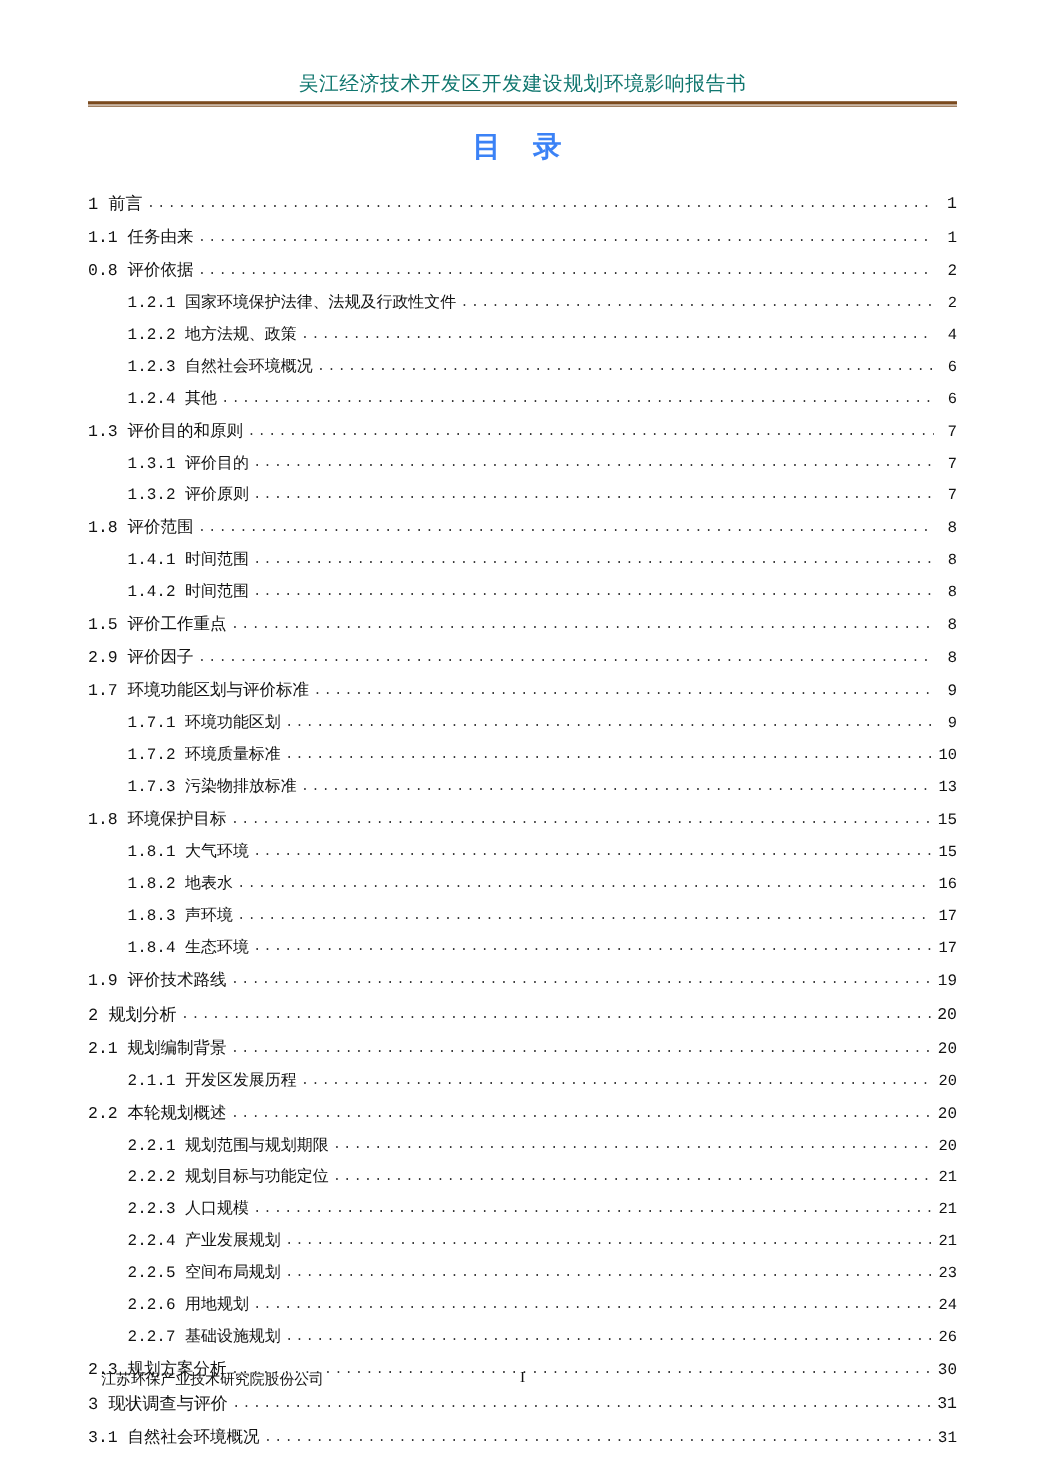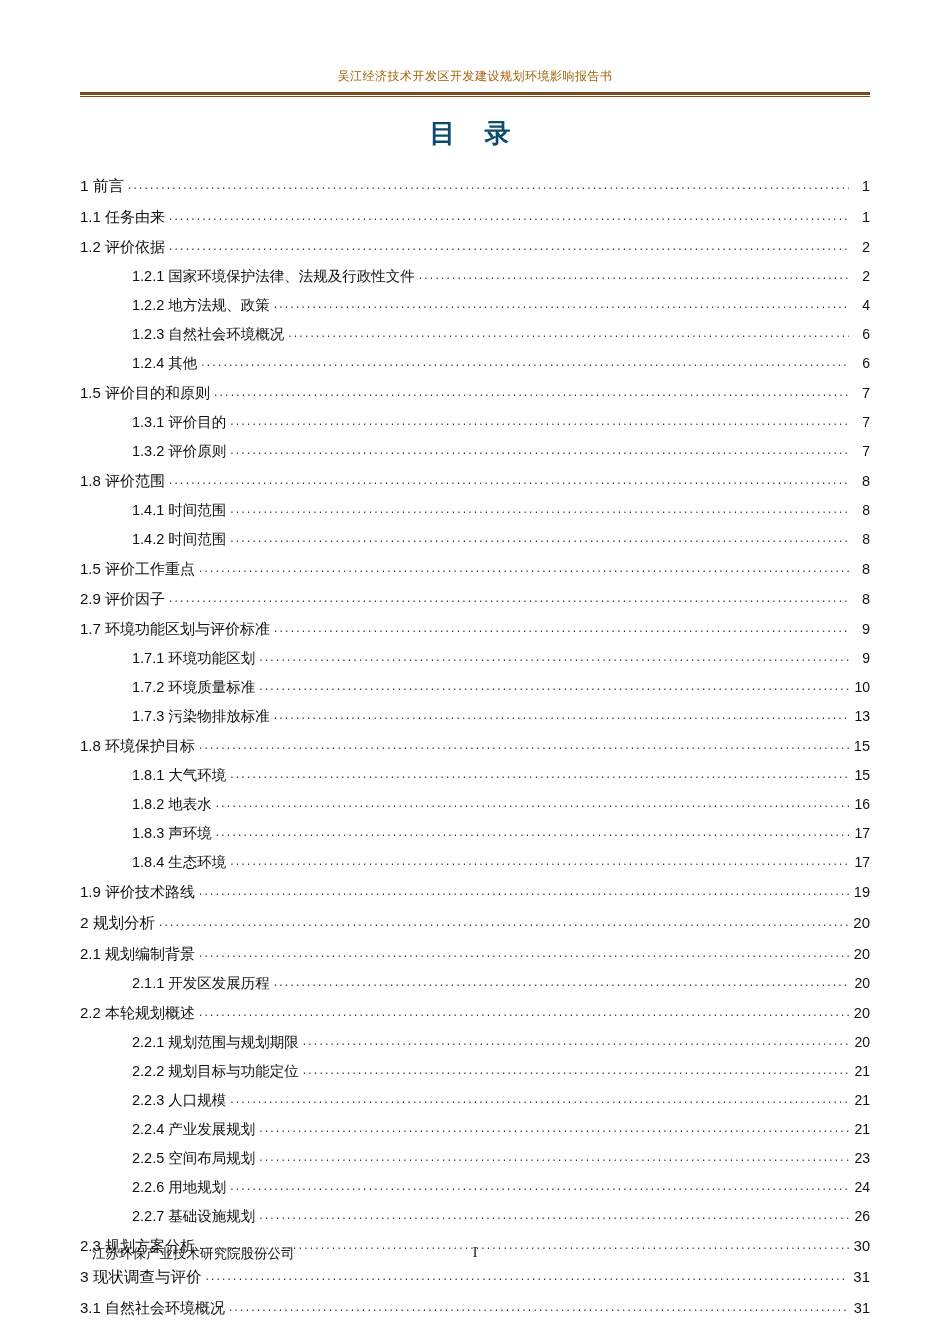--- a/index.html
+++ b/index.html
@@ -25,23 +25,23 @@
   
   .header {
     position: absolute;
     left: 80px;
     top: 66px;
     width: 790px;
     text-align: center;
   }
   .header-title {
     font-family: Liberation Serif, serif;
-    font-size: 12px;
+    font-size: 18px;
     letter-spacing: 0.5px;
-    color: #a16207;
+    color: #0f766e;
     line-height: 20px;
   }
   .header-rule {
     position: absolute;
     left: 80px;
     top: 92px;
     width: 790px;
     height: 3px;
     background: #7a4a1e;
   }
@@ -57,33 +57,33 @@
   .doc-title {
     position: absolute;
     left: 0;
     top: 116px;
     width: 950px;
     text-align: center;
     font-family: "DejaVu Sans", "Liberation Sans", sans-serif;
     font-weight: bold;
     font-size: 26px;
     letter-spacing: 10px;
-    color: #0c4a6e;
+    color: #3b82f6;
   }
   
   .toc {
     position: absolute;
     left: 80px;
     top: 170px;
     width: 790px;
   }
   .toc-entry {
     display: flex;
     align-items: flex-start;
-    font-family: Liberation Sans, sans-serif;
+    font-family: Liberation Mono, monospace;
     color: #111;
     white-space: nowrap;
   }
   .toc-entry .lbl {
     flex: 0 0 auto;
     padding-right: 4px;
   }
   .toc-entry .dots {
     flex: 1 1 auto;
     overflow: hidden;
@@ -96,21 +96,21 @@
   }
   .toc-entry .pg {
     flex: 0 0 auto;
     padding-left: 5px;
     text-align: right;
     min-width: 16px;
   }
   
   .lvl1 { font-size: 15.5px; line-height: 32px; margin-left: 0px; }
   .lvl2 { font-size: 15px;  line-height: 30px; }
-  .lvl3 { font-size: 14.5px; line-height: 29px; margin-left: 52px; }
+  .lvl3 { font-size: 14.5px; line-height: 29px; margin-left: 36px; }
 
   .lvl1 .pg { font-size: 15px; }
   .lvl2 .pg { font-size: 14.5px; }
   .lvl3 .pg { font-size: 14px; }
 
   
   .footer {
     position: absolute;
     left: 80px;
     top: 1245px;
@@ -152,21 +152,21 @@
         <span class="lbl">1 前言</span>
         <span class="dots">...............................................................................................................................................................</span>
         <span class="pg">1</span>
       </div>
       <div class="toc-entry lvl2">
         <span class="lbl">1.1 任务由来</span>
         <span class="dots">...............................................................................................................................................................</span>
         <span class="pg">1</span>
       </div>
       <div class="toc-entry lvl2">
-        <span class="lbl">1.2 评价依据</span>
+        <span class="lbl">0.8 评价依据</span>
         <span class="dots">...............................................................................................................................................................</span>
         <span class="pg">2</span>
       </div>
       <div class="toc-entry lvl3">
         <span class="lbl">1.2.1 国家环境保护法律、法规及行政性文件</span>
         <span class="dots">...............................................................................................................................................................</span>
         <span class="pg">2</span>
       </div>
       <div class="toc-entry lvl3">
         <span class="lbl">1.2.2 地方法规、政策</span>
@@ -177,21 +177,21 @@
         <span class="lbl">1.2.3 自然社会环境概况</span>
         <span class="dots">...............................................................................................................................................................</span>
         <span class="pg">6</span>
       </div>
       <div class="toc-entry lvl3">
         <span class="lbl">1.2.4 其他</span>
         <span class="dots">...............................................................................................................................................................</span>
         <span class="pg">6</span>
       </div>
       <div class="toc-entry lvl2">
-        <span class="lbl">1.5 评价目的和原则</span>
+        <span class="lbl">1.3 评价目的和原则</span>
         <span class="dots">...............................................................................................................................................................</span>
         <span class="pg">7</span>
       </div>
       <div class="toc-entry lvl3">
         <span class="lbl">1.3.1 评价目的</span>
         <span class="dots">...............................................................................................................................................................</span>
         <span class="pg">7</span>
       </div>
       <div class="toc-entry lvl3">
         <span class="lbl">1.3.2 评价原则</span>

